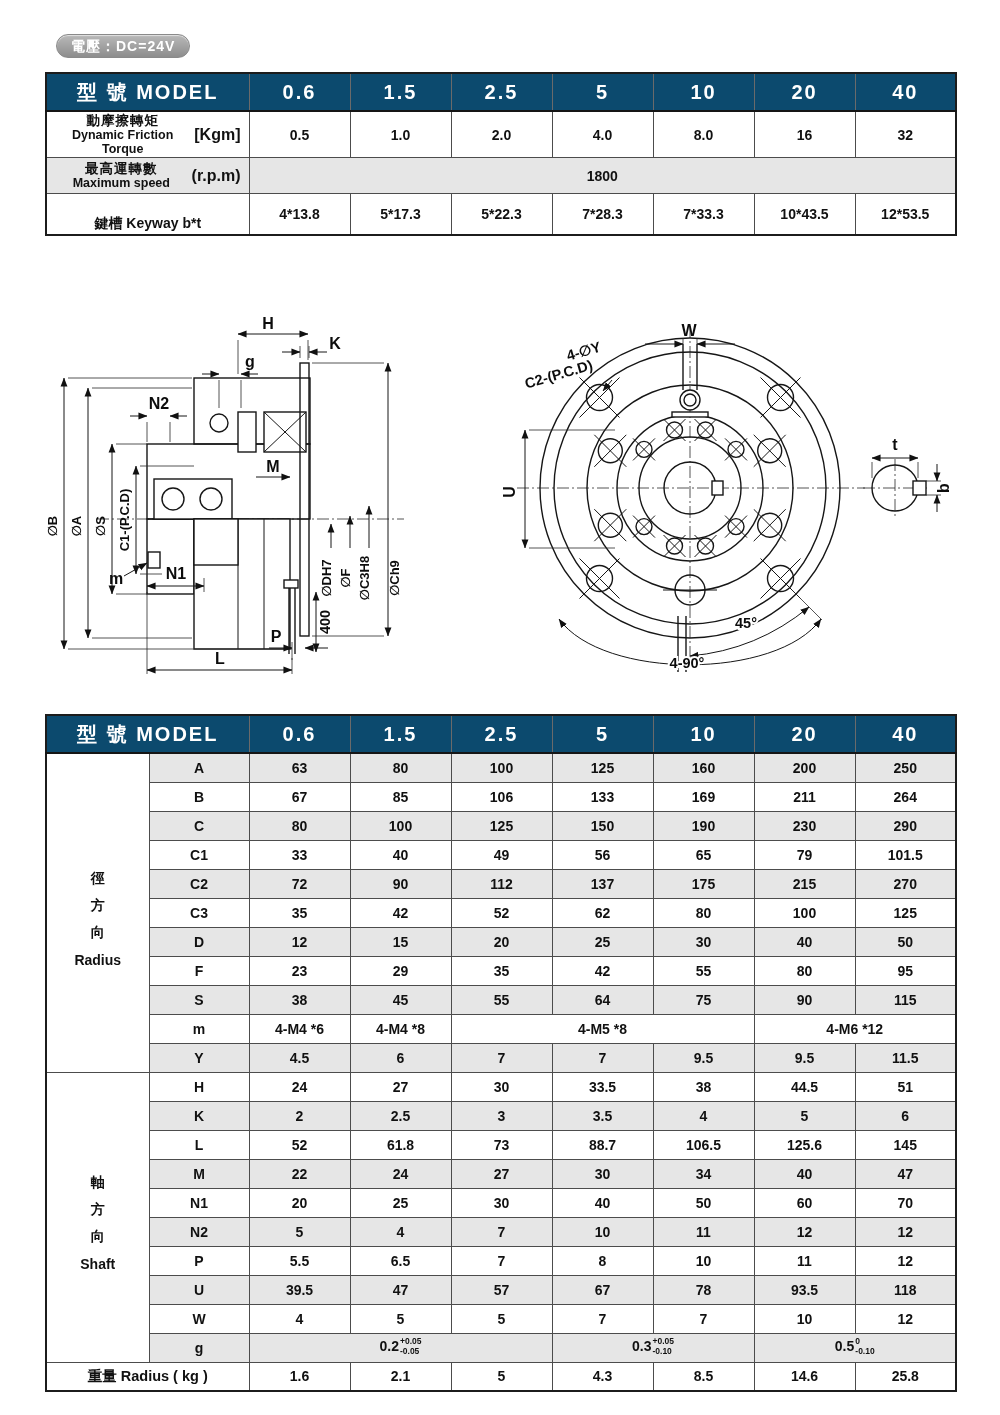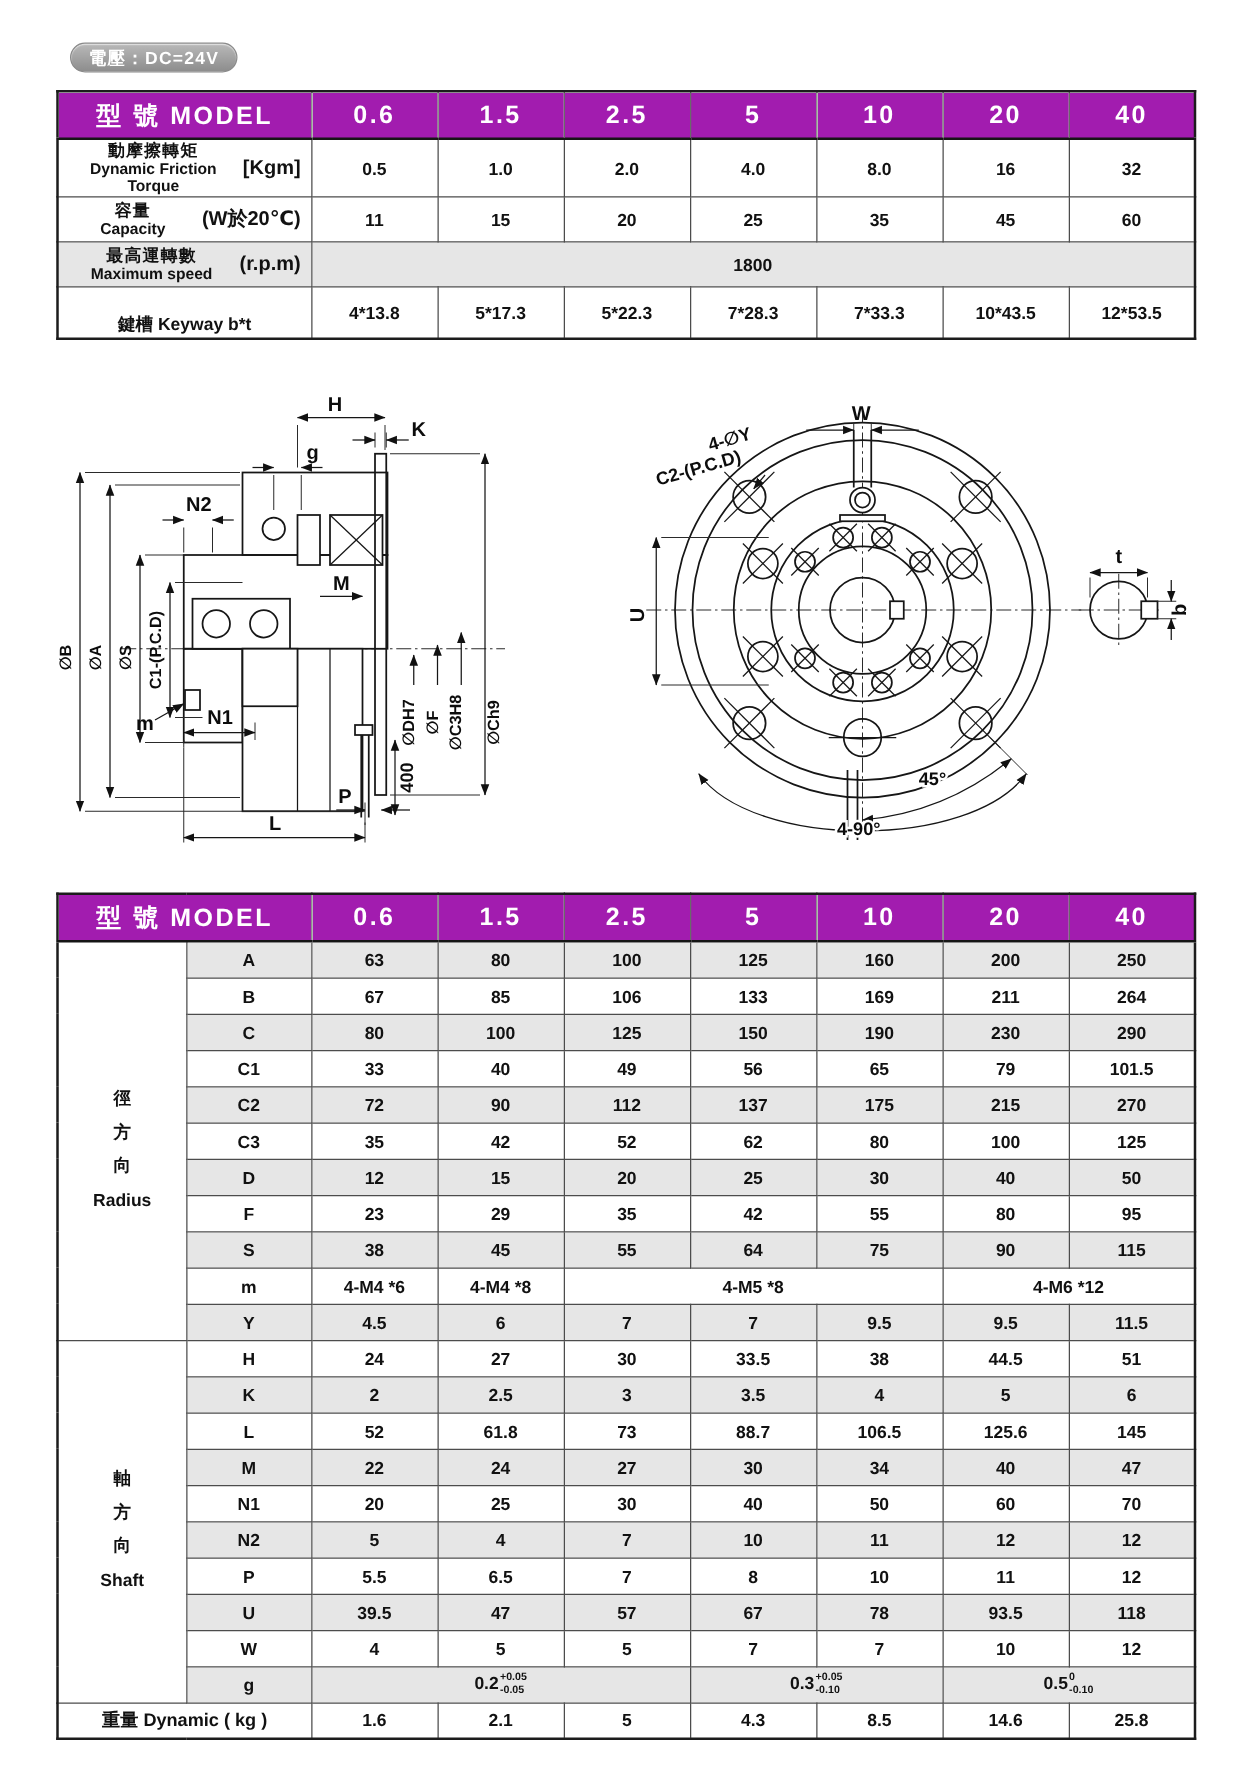--- a/index.html
+++ b/index.html
@@ -7,21 +7,21 @@
 
   .badge{position:absolute;left:56px;top:34px;height:22px;line-height:22px;padding:0 14px;
     border-radius:13px;background:linear-gradient(#b9b9b9,#8d8d8d);border:1px solid #8a8a8a;
     color:#fff;font-size:14px;font-weight:bold;letter-spacing:1px;
     box-shadow:inset 0 1px 1px rgba(255,255,255,.6);}
 
   table{border-collapse:collapse;table-layout:fixed;}
   table.tbl{position:absolute;left:45px;width:910px;border:2px solid #1c1c1c;}
   .tbl td,.tbl th{border:1px solid #4c4c4c;text-align:center;vertical-align:middle;
     font-weight:bold;overflow:hidden;padding:0;}
-  .tbl th.dark{background:#a21caf;color:#fff;font-size:20px;letter-spacing:2px;
+  .tbl th.dark{background:#0c4a6e;color:#fff;font-size:20px;letter-spacing:2px;
     border-color:#6a6a6a;border-bottom:2px solid #151515;}
   .spec{top:72px;}
   .spec tr{height:36px;}
   .spec tr.hdr{height:38px;}
   .dim{top:714px;}
   .dim tr{height:29px;}
   .dim tr.hdr{height:38px;}
   tr.alt td{background:#e6e6e6;}
   tr.alt td.gcell{background:#fff;}
   td.vcell{font-size:14px;}
@@ -92,38 +92,20 @@
             <div class="lbl-unit">[Kgm]</div>
           </div>
         </td>
         <td class="vcell">0.5</td>
         <td class="vcell">1.0</td>
         <td class="vcell">2.0</td>
         <td class="vcell">4.0</td>
         <td class="vcell">8.0</td>
         <td class="vcell">16</td>
         <td class="vcell">32</td>
-      </tr>
-      <tr>
-        <td class="lblcell">
-          <div class="lbl-wrap">
-            <div class="lbl-main">
-              <div class="lbl-zh">容量</div>
-              <div class="lbl-en">Capacity</div>
-            </div>
-            <div class="lbl-unit">(W於20℃)</div>
-          </div>
-        </td>
-        <td class="vcell">11</td>
-        <td class="vcell">15</td>
-        <td class="vcell">20</td>
-        <td class="vcell">25</td>
-        <td class="vcell">35</td>
-        <td class="vcell">45</td>
-        <td class="vcell">60</td>
       </tr>
       <tr class="alt">
         <td class="lblcell">
           <div class="lbl-wrap">
             <div class="lbl-main">
               <div class="lbl-zh">最高運轉數</div>
               <div class="lbl-en">Maximum speed</div>
             </div>
             <div class="lbl-unit">(r.p.m)</div>
           </div>
@@ -624,21 +606,21 @@
         <td class="vcell" colspan="2"><span class="tolmain">0.3</span><span class="tolstack">
             <span>+0.05</span>
             <span>-0.10</span>
           </span></td>
         <td class="vcell" colspan="2"><span class="tolmain">0.5</span><span class="tolstack">
             <span>0</span>
             <span>-0.10</span>
           </span></td>
       </tr>
       <tr>
-        <td class="fcell" colspan="2">重量  Dynamic ( kg )</td>
+        <td class="fcell" colspan="2">重量  Radius ( kg )</td>
         <td class="vcell">1.6</td>
         <td class="vcell">2.1</td>
         <td class="vcell">5</td>
         <td class="vcell">4.3</td>
         <td class="vcell">8.5</td>
         <td class="vcell">14.6</td>
         <td class="vcell">25.8</td>
       </tr>
     </tbody>
 </table>

